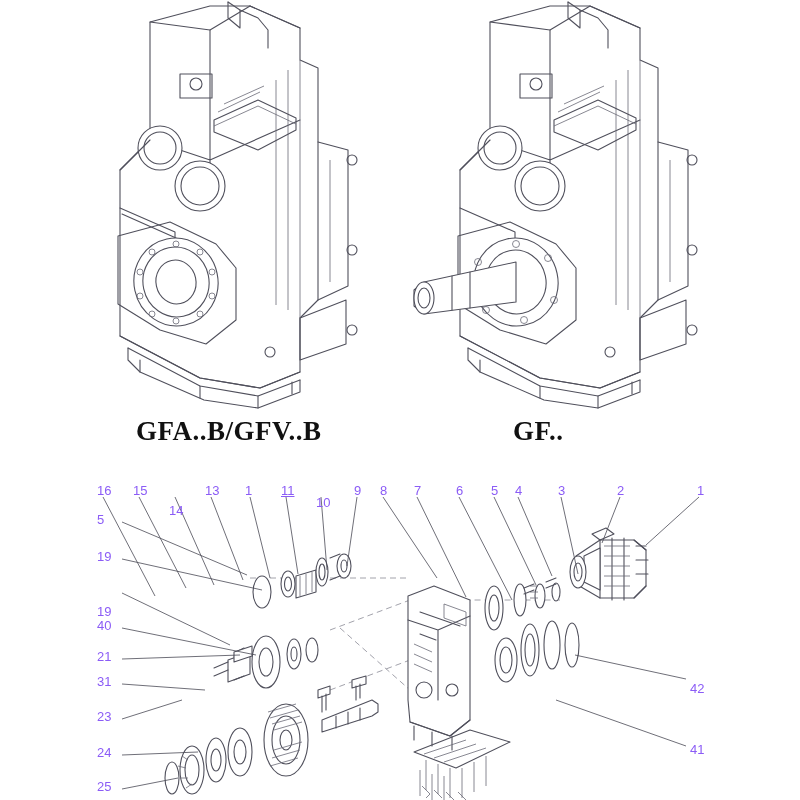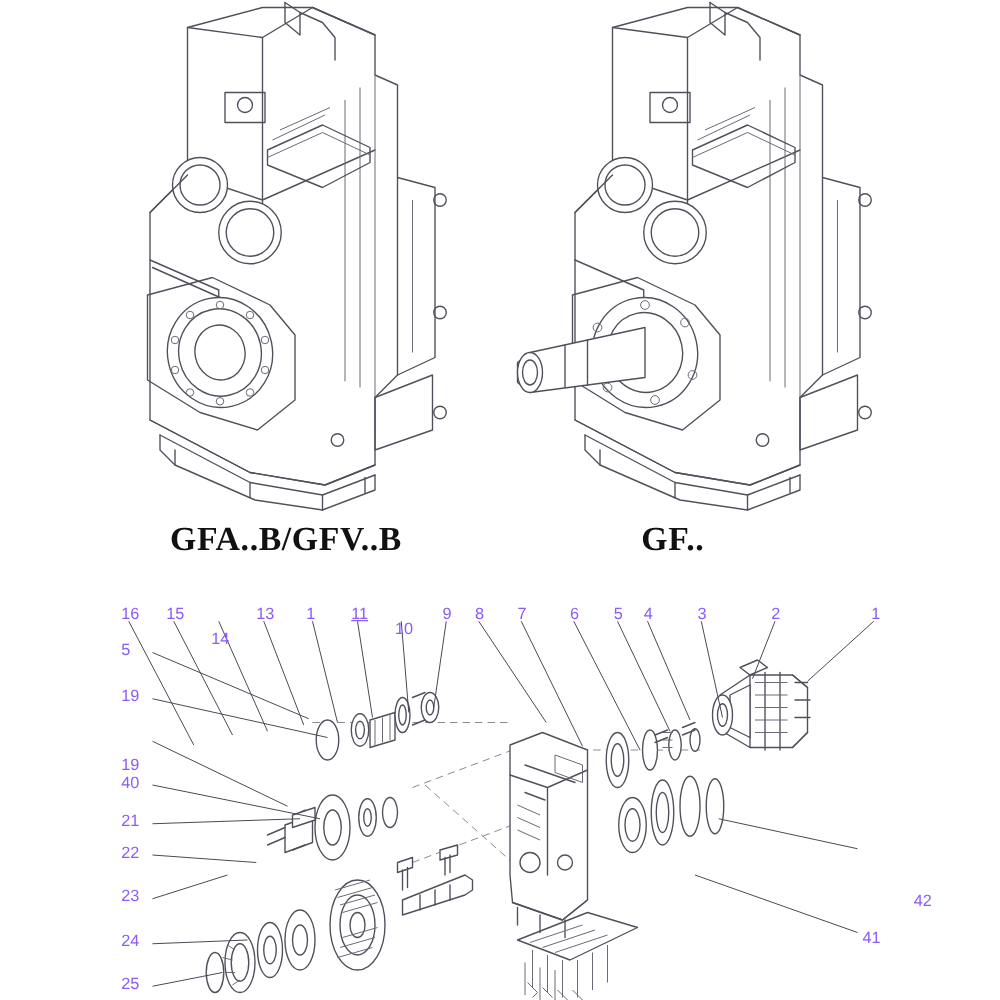--- a/index.html
+++ b/index.html
@@ -350,21 +350,21 @@
   <div class="callout" style="left:515px; top:483px;">4</div>
   <div class="callout" style="left:558px; top:483px;">3</div>
   <div class="callout" style="left:617px; top:483px;">2</div>
   <div class="callout" style="left:697px; top:483px;">1</div>
 
   <div class="callout" style="left:97px; top:512px;">5</div>
   <div class="callout" style="left:97px; top:549px;">19</div>
   <div class="callout" style="left:97px; top:604px;">19</div>
   <div class="callout" style="left:97px; top:618px;">40</div>
   <div class="callout" style="left:97px; top:649px;">21</div>
-  <div class="callout" style="left:97px; top:674px;">22</div>
+  <div class="callout" style="left:97px; top:674px;">31</div>
   <div class="callout" style="left:97px; top:709px;">23</div>
   <div class="callout" style="left:97px; top:745px;">24</div>
   <div class="callout" style="left:97px; top:779px;">25</div>
 
-  <div class="callout" style="left:690px; top:713px;margin-left:41px;">42</div>
+  <div class="callout" style="left:690px; top:681px;">42</div>
   <div class="callout" style="left:690px; top:742px;">41</div>
 
 </div>
 
 </body></html>

